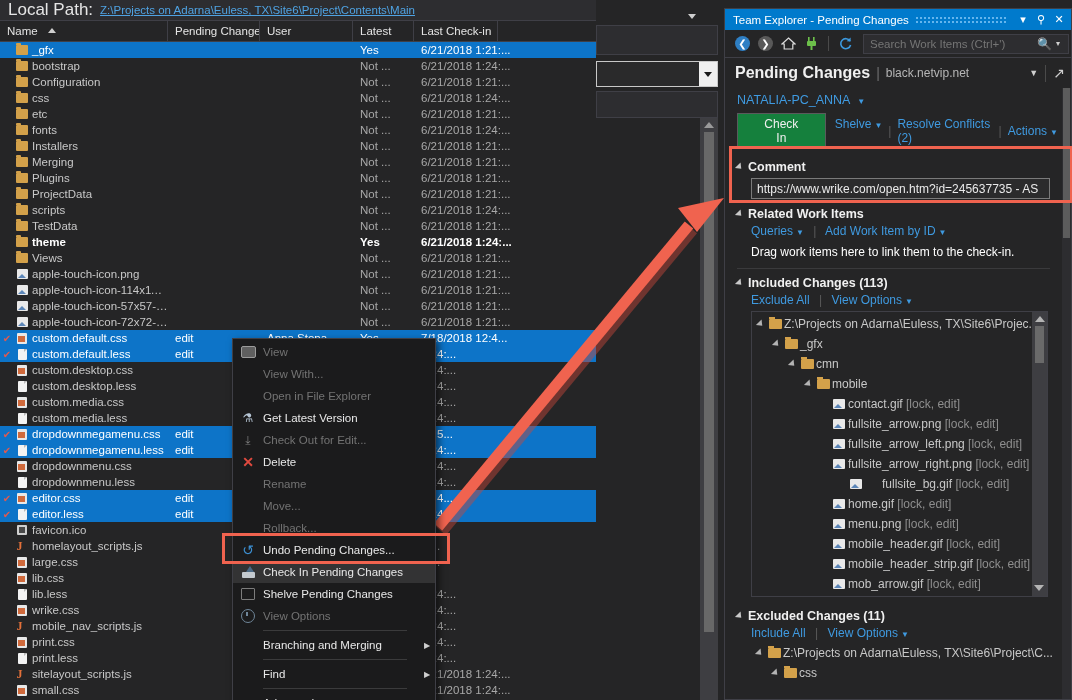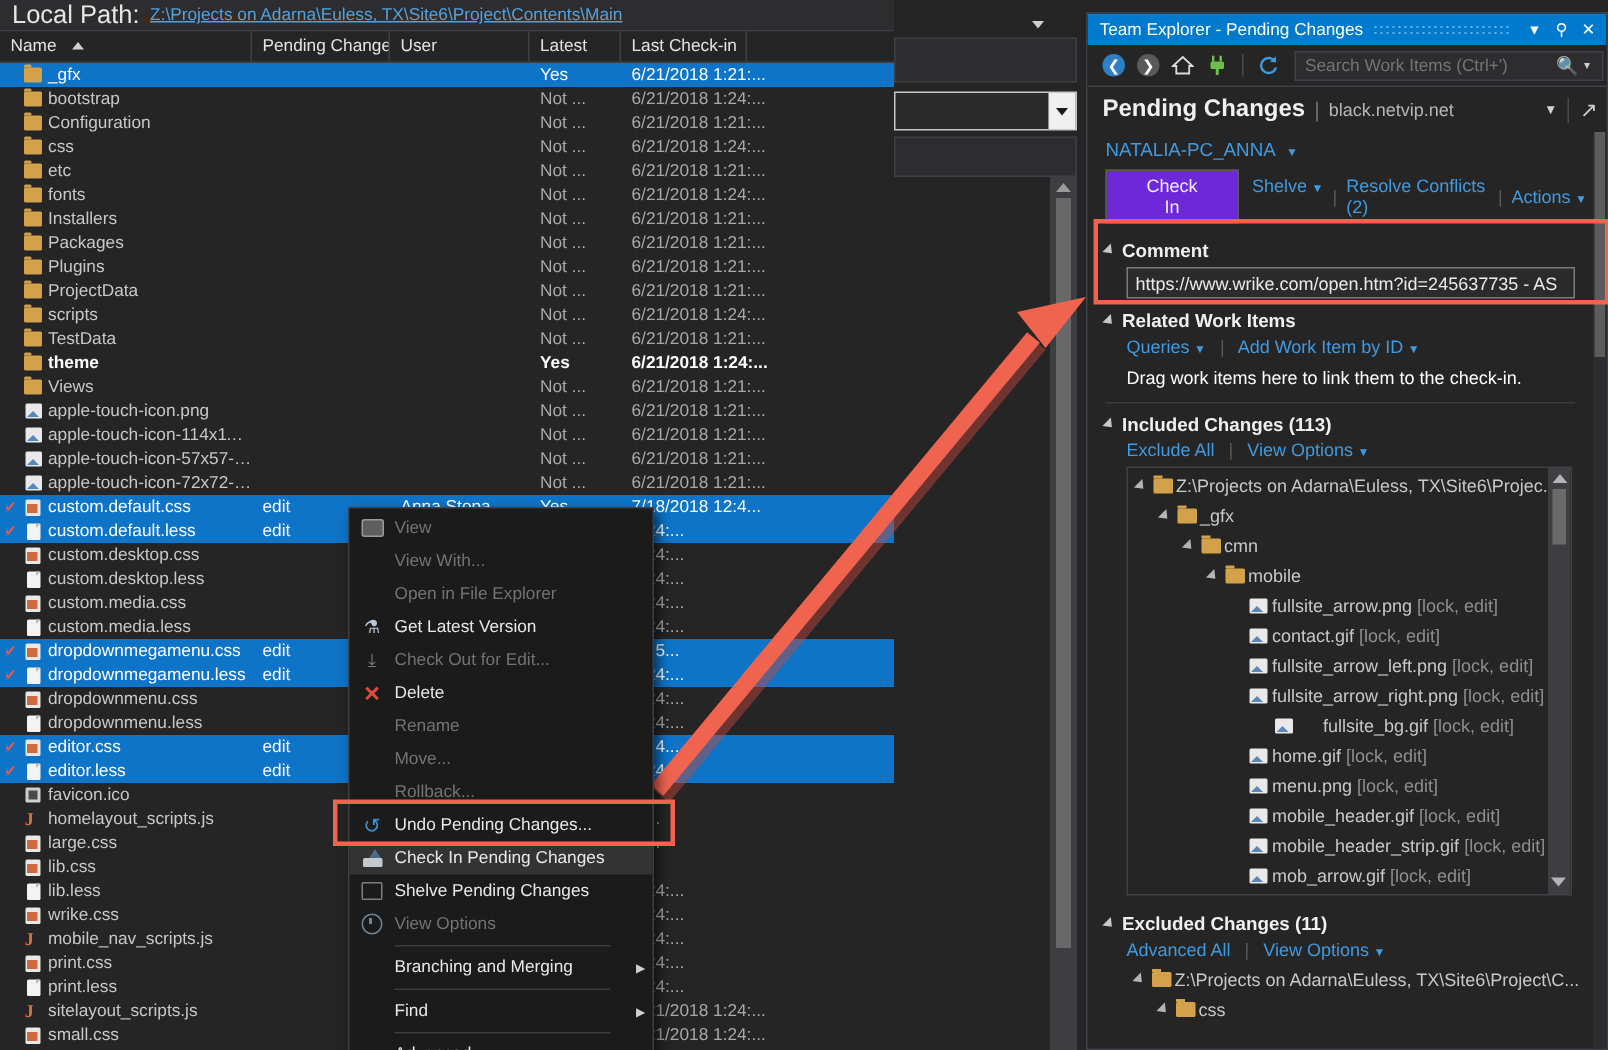--- a/index.html
+++ b/index.html
@@ -118,21 +118,21 @@
 
   .te-body{position:relative;height:631px;overflow:hidden;}
   .te-scroll{position:absolute;right:0;top:0;width:9px;height:631px;background:#2d2d30;}
   .te-scroll .thumb{position:absolute;left:1px;top:0;width:7px;height:150px;background:#5c5c5c;}
 
   .te-inner{width:333px;}
   .te-owner{padding:5px 0 3px 12px;font-size:12.5px;color:#3f9ae0;}
   .te-owner .car{font-size:8px;margin-left:4px;color:#3f9ae0;}
 
   .te-actions{display:flex;align-items:center;padding:3px 0 6px 12px;font-size:12px;}
-  .btn-checkin{background:#6d28d9;border:1px solid #5a5a5c;color:#f0f0f0;font-size:12px;padding:3px 23px;font-family:"Liberation Sans",sans-serif;}
+  .btn-checkin{background:#15803d;border:1px solid #5a5a5c;color:#f0f0f0;font-size:12px;padding:3px 23px;font-family:"Liberation Sans",sans-serif;}
   .te-link{color:#3f9ae0;margin:0 0 15px 9px;}
   .te-link .car{font-size:8px;margin-left:3px;}
   .vbar{color:#5a5a5a;margin:0 6px;}
 
   .sec{padding:5px 0 4px 12px;}
   .sec-h{display:flex;align-items:center;font-size:12.5px;color:#f0f0f0;font-weight:bold;}
   .tri{width:0;height:0;border-top:4px solid transparent;border-bottom:4px solid transparent;border-left:5px solid #c8c8c8;margin-right:6px;transform:rotate(45deg);}
   .sec-sub{font-size:12px;color:#3f9ae0;padding:3px 0 0 14px;}
   .sec-note{font-size:12px;color:#ffffff;padding:7px 0 3px 14px;}
   .sec-div{height:1px;background:#3a3a3c;margin:6px 8px 0 0;}
@@ -263,21 +263,21 @@
           <span class="c-pend"></span>
           <span class="c-user"></span>
           <span class="c-latest">Not ...</span>
           <span class="c-check">6/21/2018 1:21:...</span>
         </div>
         <div class="row">
           <span class="c-check-mark"></span>
           <span class="c-icon">
             <span class="ic-folder"></span>
           </span>
-          <span class="c-name">Packages</span>
+          <span class="c-name">Merging</span>
           <span class="c-pend"></span>
           <span class="c-user"></span>
           <span class="c-latest">Not ...</span>
           <span class="c-check">6/21/2018 1:21:...</span>
         </div>
         <div class="row">
           <span class="c-check-mark"></span>
           <span class="c-icon">
             <span class="ic-folder"></span>
           </span>
@@ -910,28 +910,28 @@
                   <span class="ti">
                     <span class="t-folder"></span>
                   </span>
                   <span class="lb">mobile</span>
                 </div>
                 <div class="tnode" style="padding-left: 66px;">
                   <span class="exp"></span>
                   <span class="ti">
                     <span class="t-img"></span>
                   </span>
-                  <span class="lb">fullsite_arrow.png<span class="lock"> [lock, edit]</span></span>
+                  <span class="lb">contact.gif<span class="lock"> [lock, edit]</span></span>
                 </div>
                 <div class="tnode" style="padding-left: 66px;">
                   <span class="exp"></span>
                   <span class="ti">
                     <span class="t-img"></span>
                   </span>
-                  <span class="lb">contact.gif<span class="lock"> [lock, edit]</span></span>
+                  <span class="lb">fullsite_arrow.png<span class="lock"> [lock, edit]</span></span>
                 </div>
                 <div class="tnode" style="padding-left: 66px;">
                   <span class="exp"></span>
                   <span class="ti">
                     <span class="t-img"></span>
                   </span>
                   <span class="lb">fullsite_arrow_left.png<span class="lock"> [lock, edit]</span></span>
                 </div>
                 <div class="tnode" style="padding-left: 66px;">
                   <span class="exp"></span>
@@ -993,21 +993,21 @@
             </div>
           </div>
         </div>
 
         <div class="sec" style="padding-top:8px;">
           <div class="sec-h">
             <span class="tri"></span>
             <span>Excluded Changes (11)</span>
           </div>
           <div class="sec-sub">
-            <span>Advanced All</span>
+            <span>Include All</span>
             <span class="vbar">|</span>
             <span><span>View Options</span><span class="car" style="font-size:8px;margin-left:3px;">▼</span></span>
           </div>
           <div id="excluded-tree-nodes" style="margin-left:14px;margin-top:3px;">
               <div class="tnode" style="padding-left: 2px;">
                 <span class="exp">
                   <span class="ar"></span>
                 </span>
                 <span class="ti">
                   <span class="t-folder"></span>

